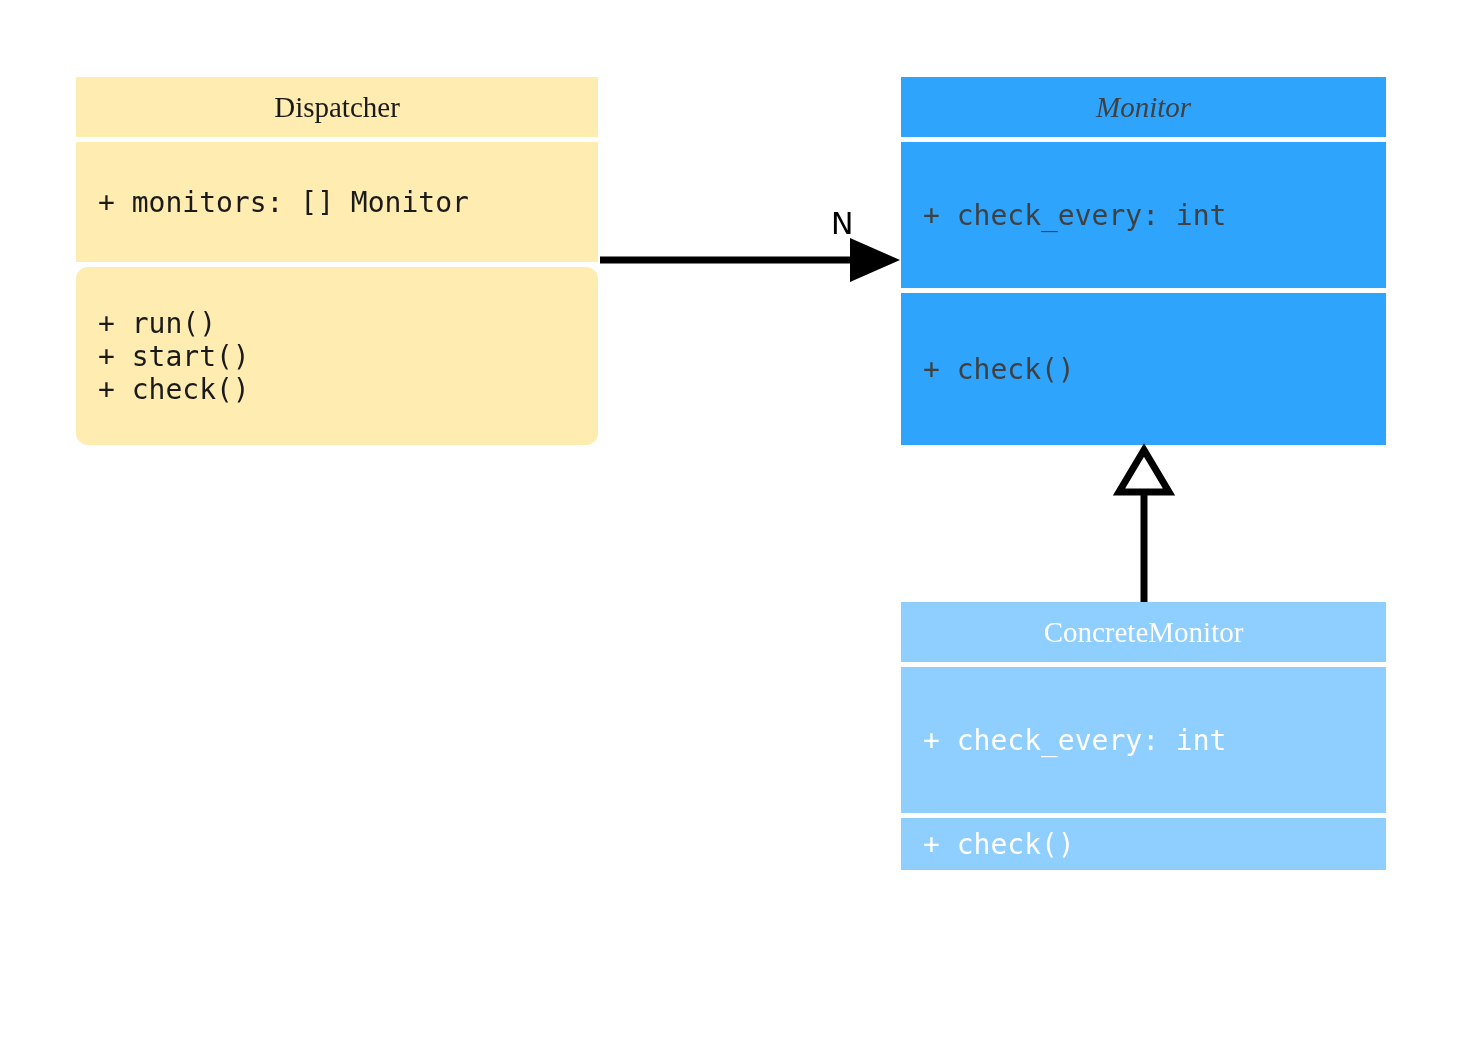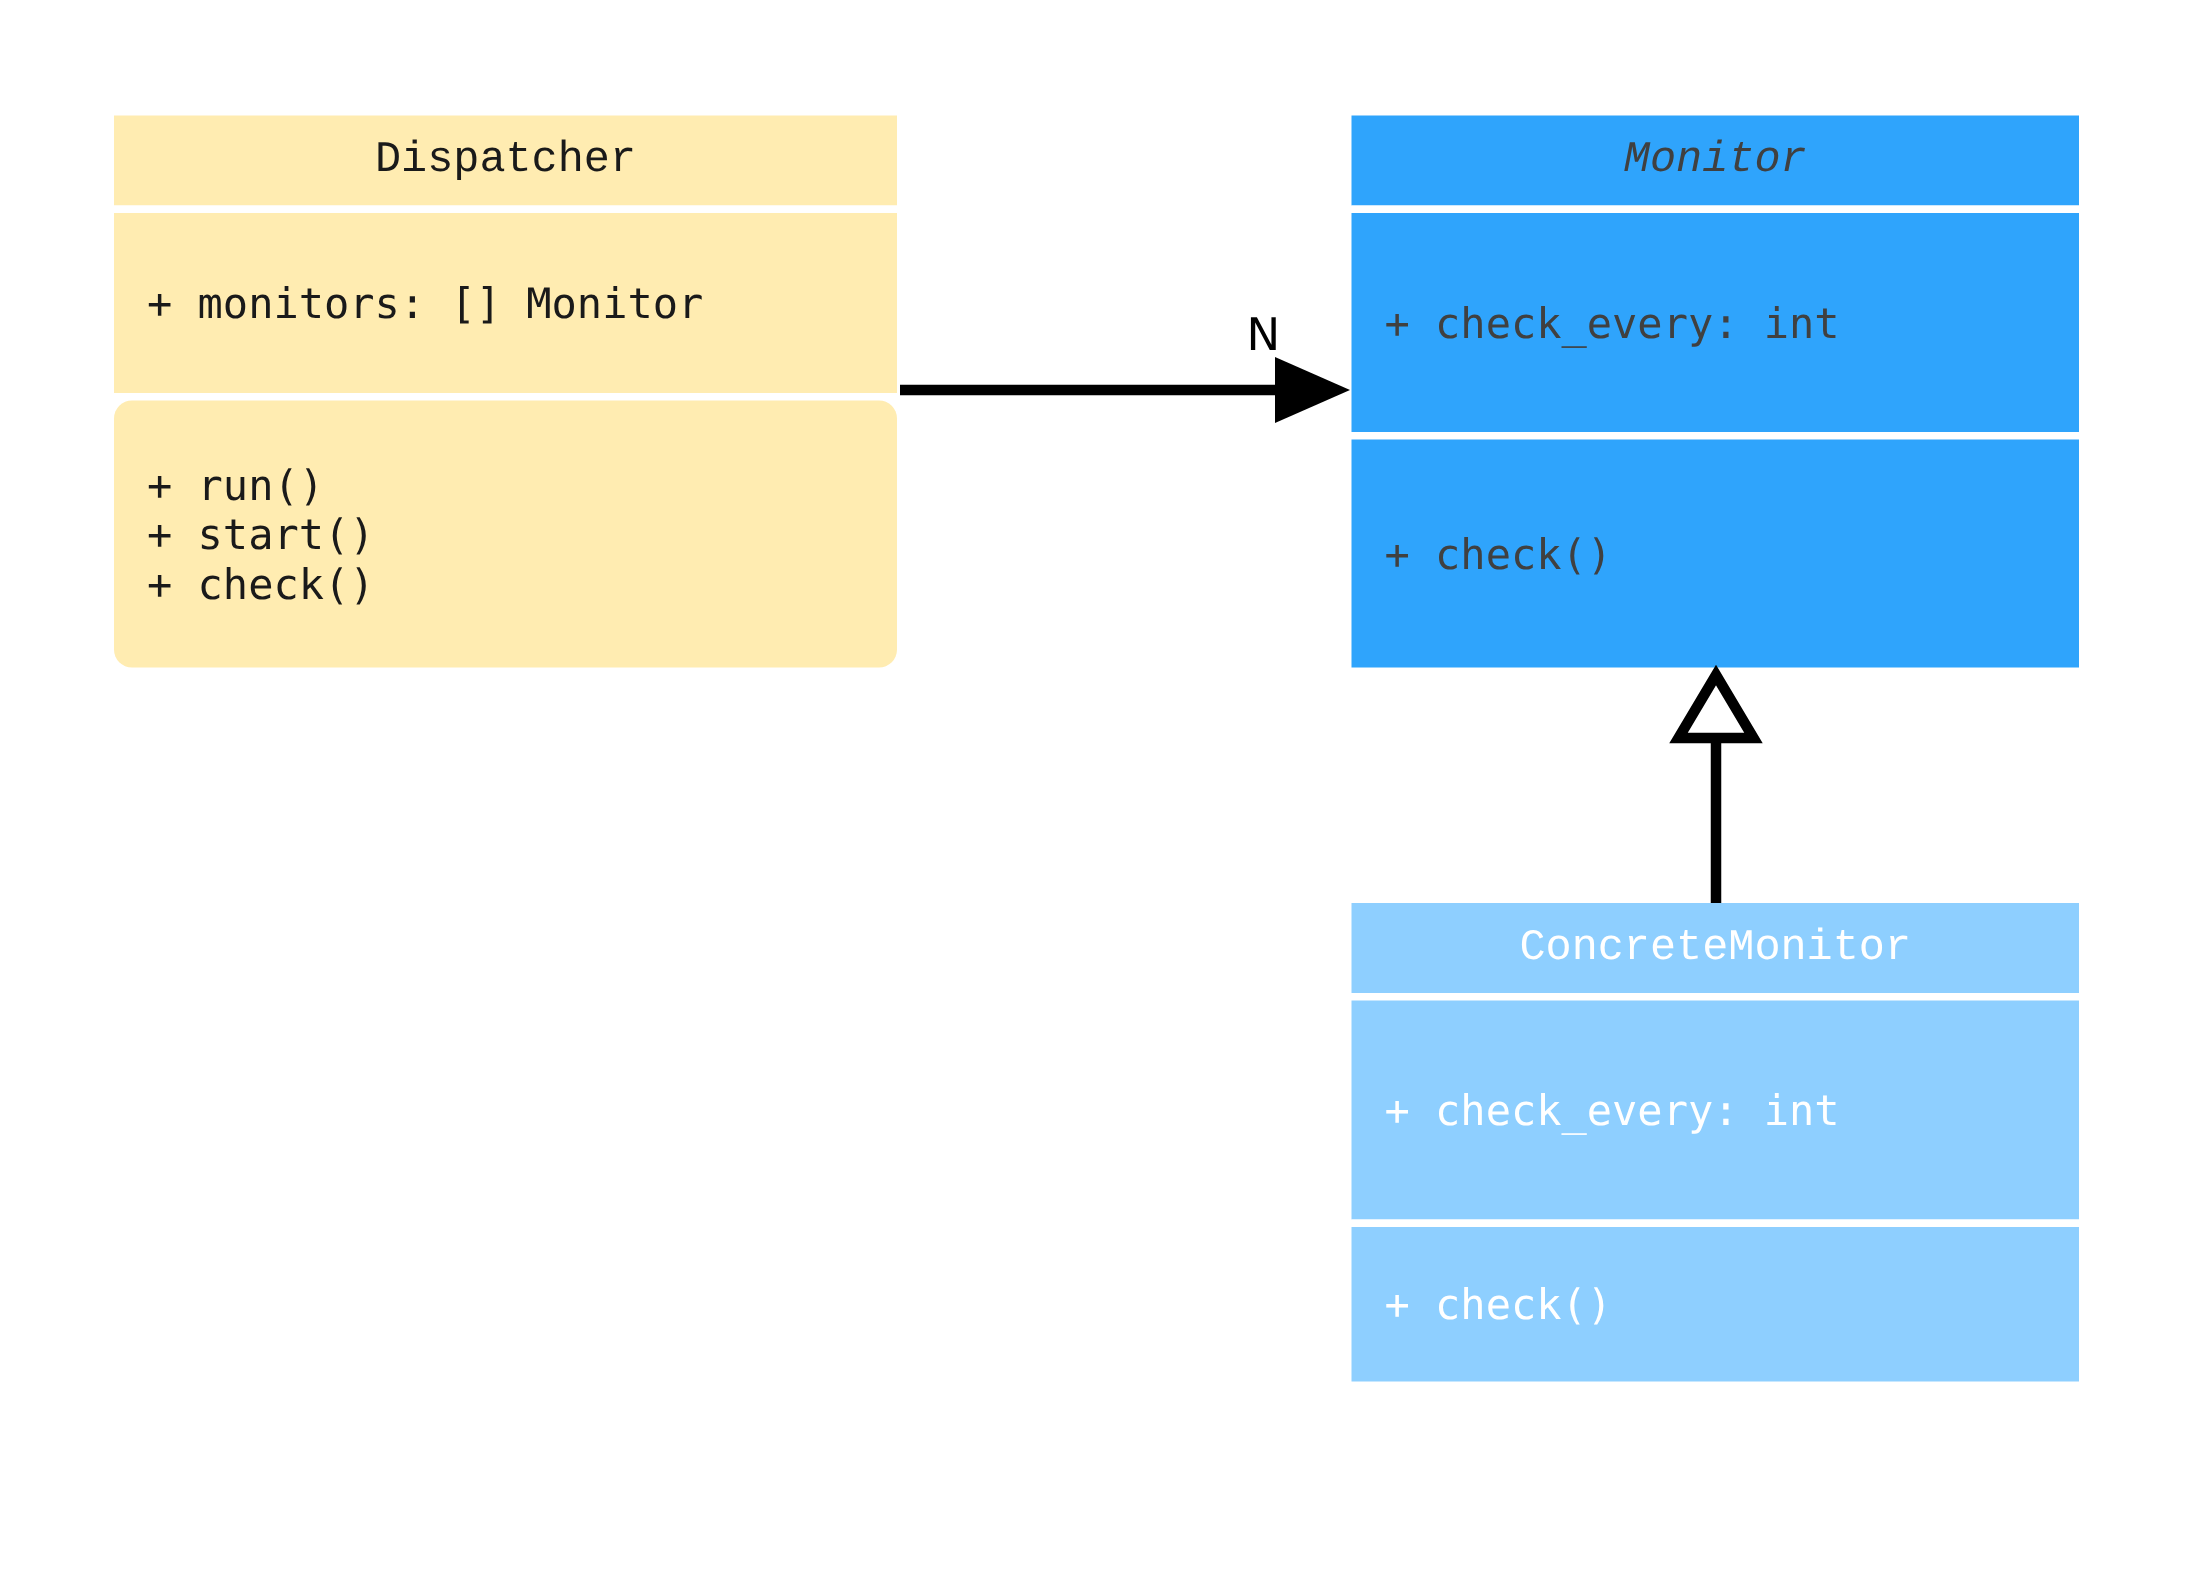--- a/index.html
+++ b/index.html
@@ -22,21 +22,21 @@
   
   .uml-class {
     position: absolute;
     box-sizing: border-box;
     display: flex;
     flex-direction: column;
   }
   .uml-title {
     box-sizing: border-box;
     text-align: center;
-    font-family: Liberation Mono, monospace;
+    font-family: Liberation Serif, serif;
     font-size: 29px;
     line-height: 60px;
     height: 60px;
     white-space: pre;
     overflow: hidden;
   }
   .uml-title.abstract {
     font-style: italic;
   }
   .uml-divider {
@@ -119,21 +119,21 @@
     <div class="uml-divider"></div>
     <div class="uml-compartment" style="height:146px;">
       <div class="uml-member">+ check_every: int</div>
     </div>
     <div class="uml-divider"></div>
     <div class="uml-compartment" style="flex:1;">
       <div class="uml-member">+ check()</div>
     </div>
   </div>
 
-  <div class="uml-class theme-lightblue" style="left:901px; top:602px; width:485px; height:319px;">
+  <div class="uml-class theme-lightblue" style="left:901px; top:602px; width:485px; height:268px;">
     <div class="uml-title">ConcreteMonitor</div>
     <div class="uml-divider"></div>
     <div class="uml-compartment" style="height:146px;">
       <div class="uml-member">+ check_every: int</div>
     </div>
     <div class="uml-divider"></div>
     <div class="uml-compartment" style="flex:1;">
       <div class="uml-member">+ check()</div>
     </div>
   </div>

